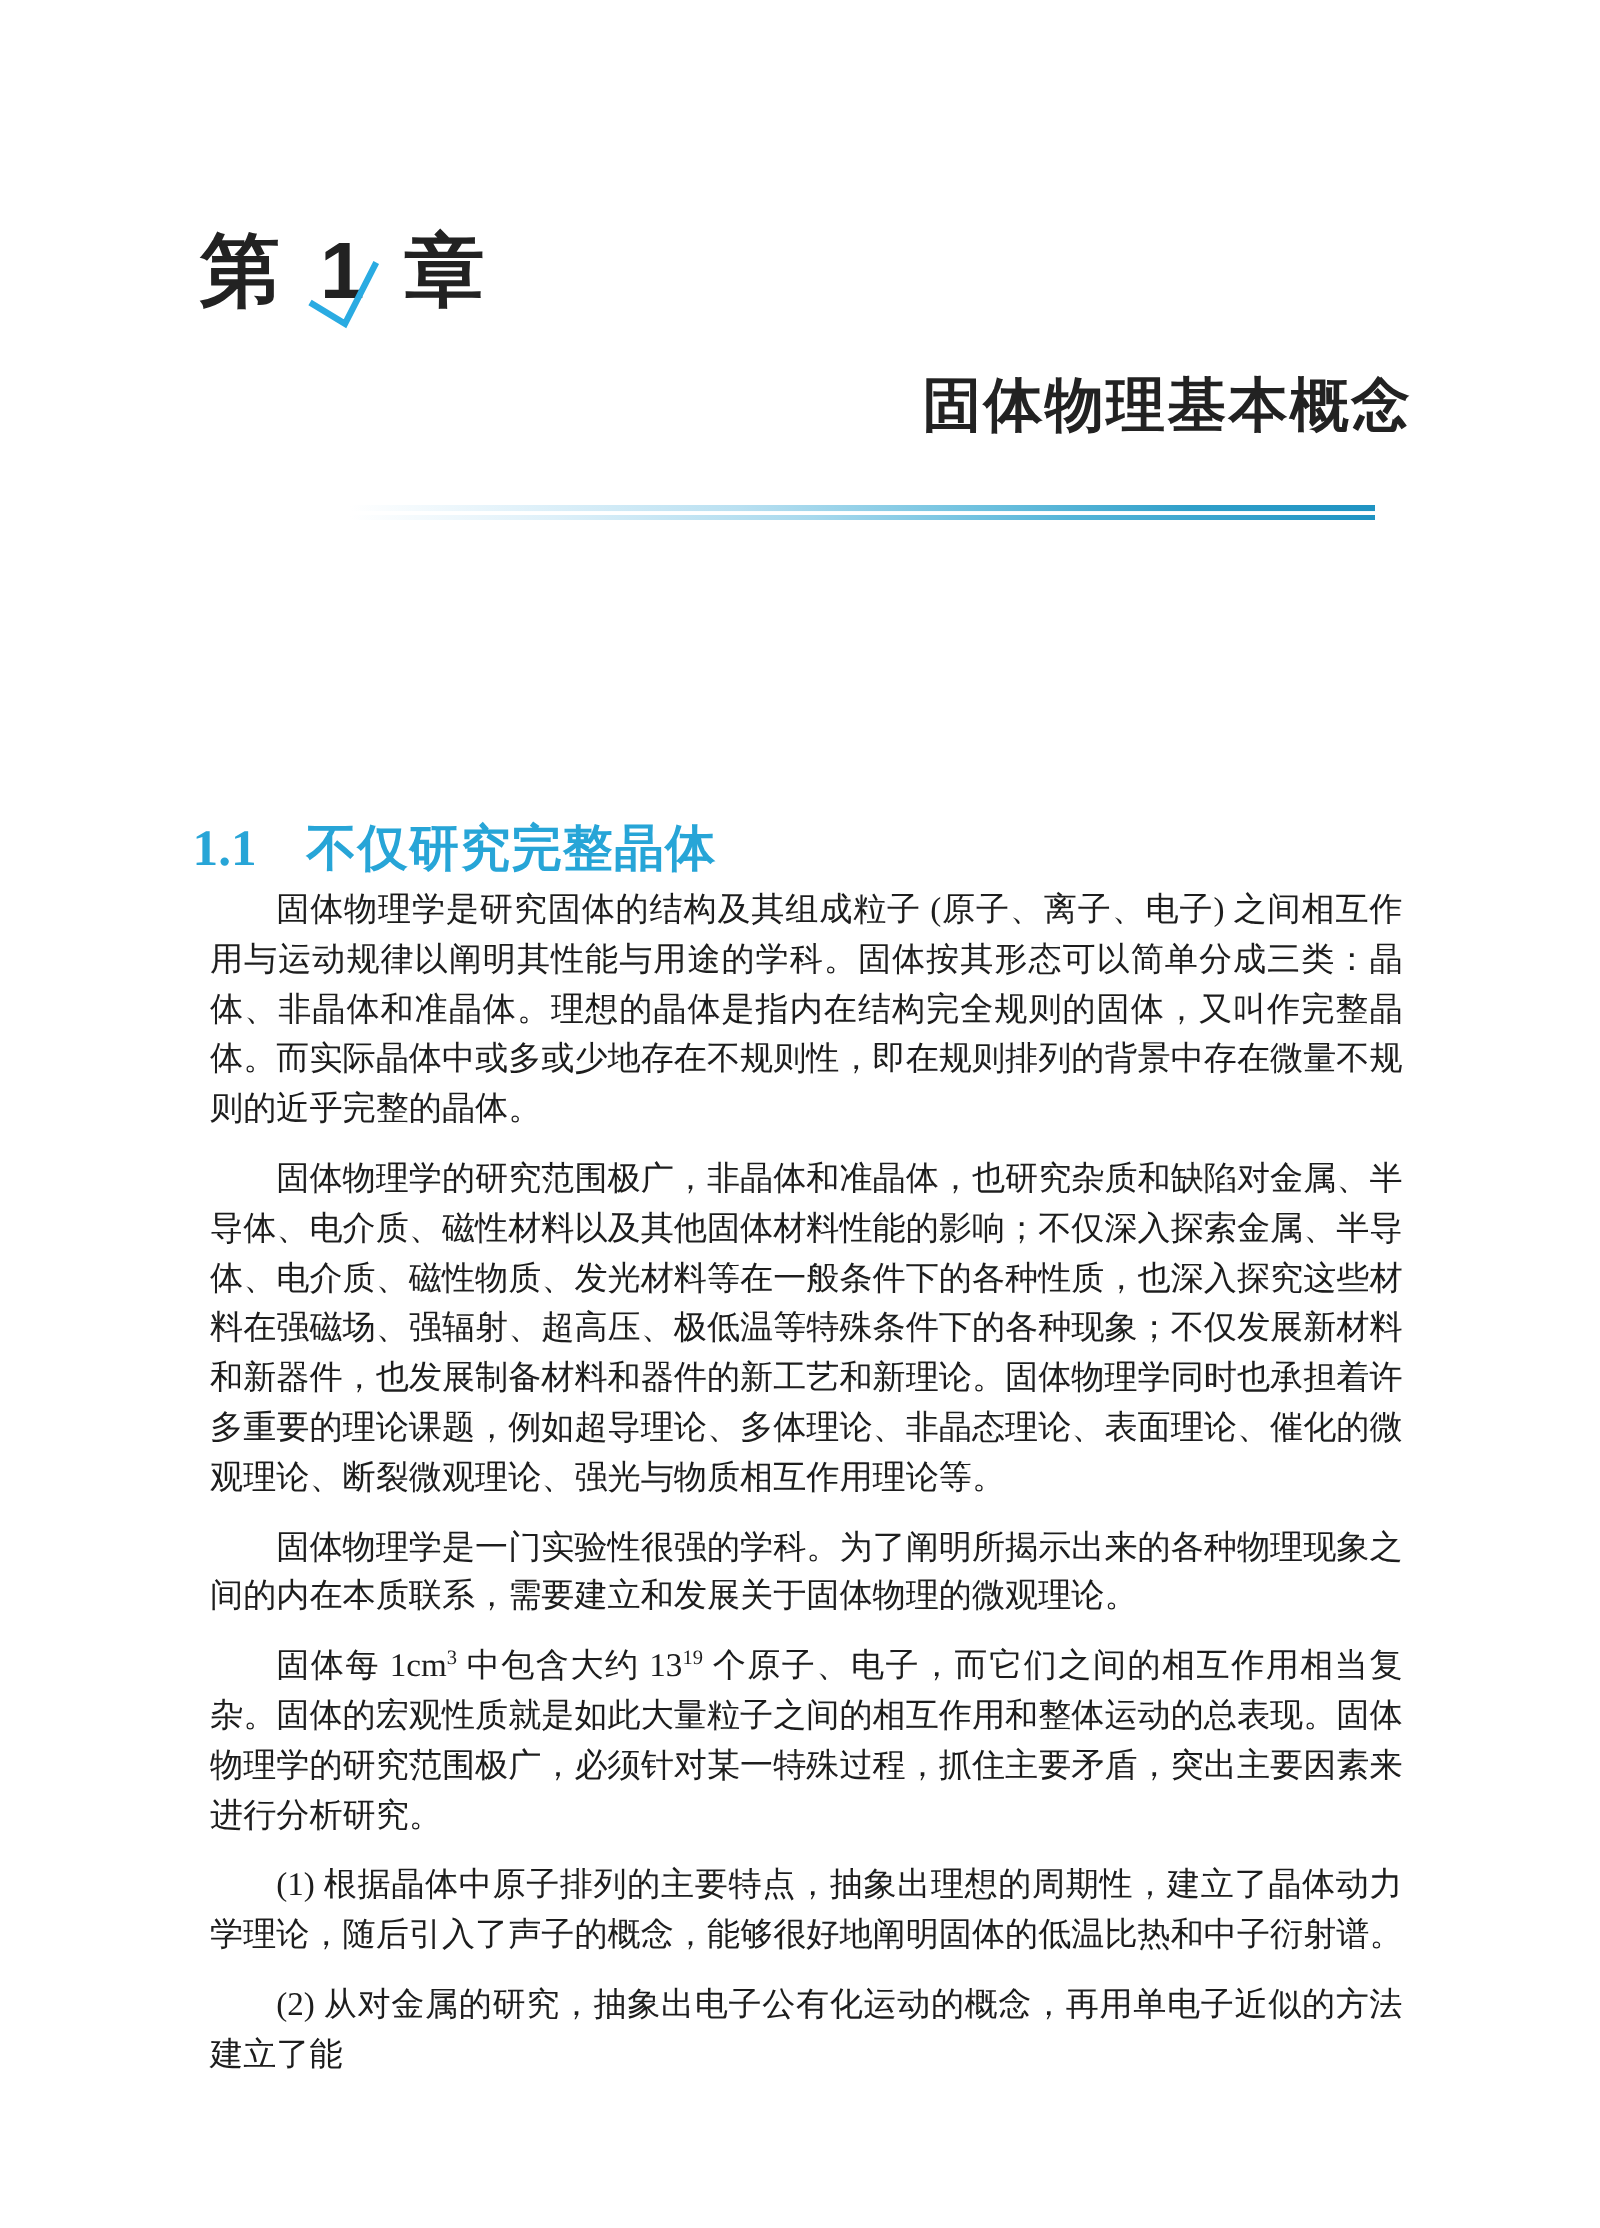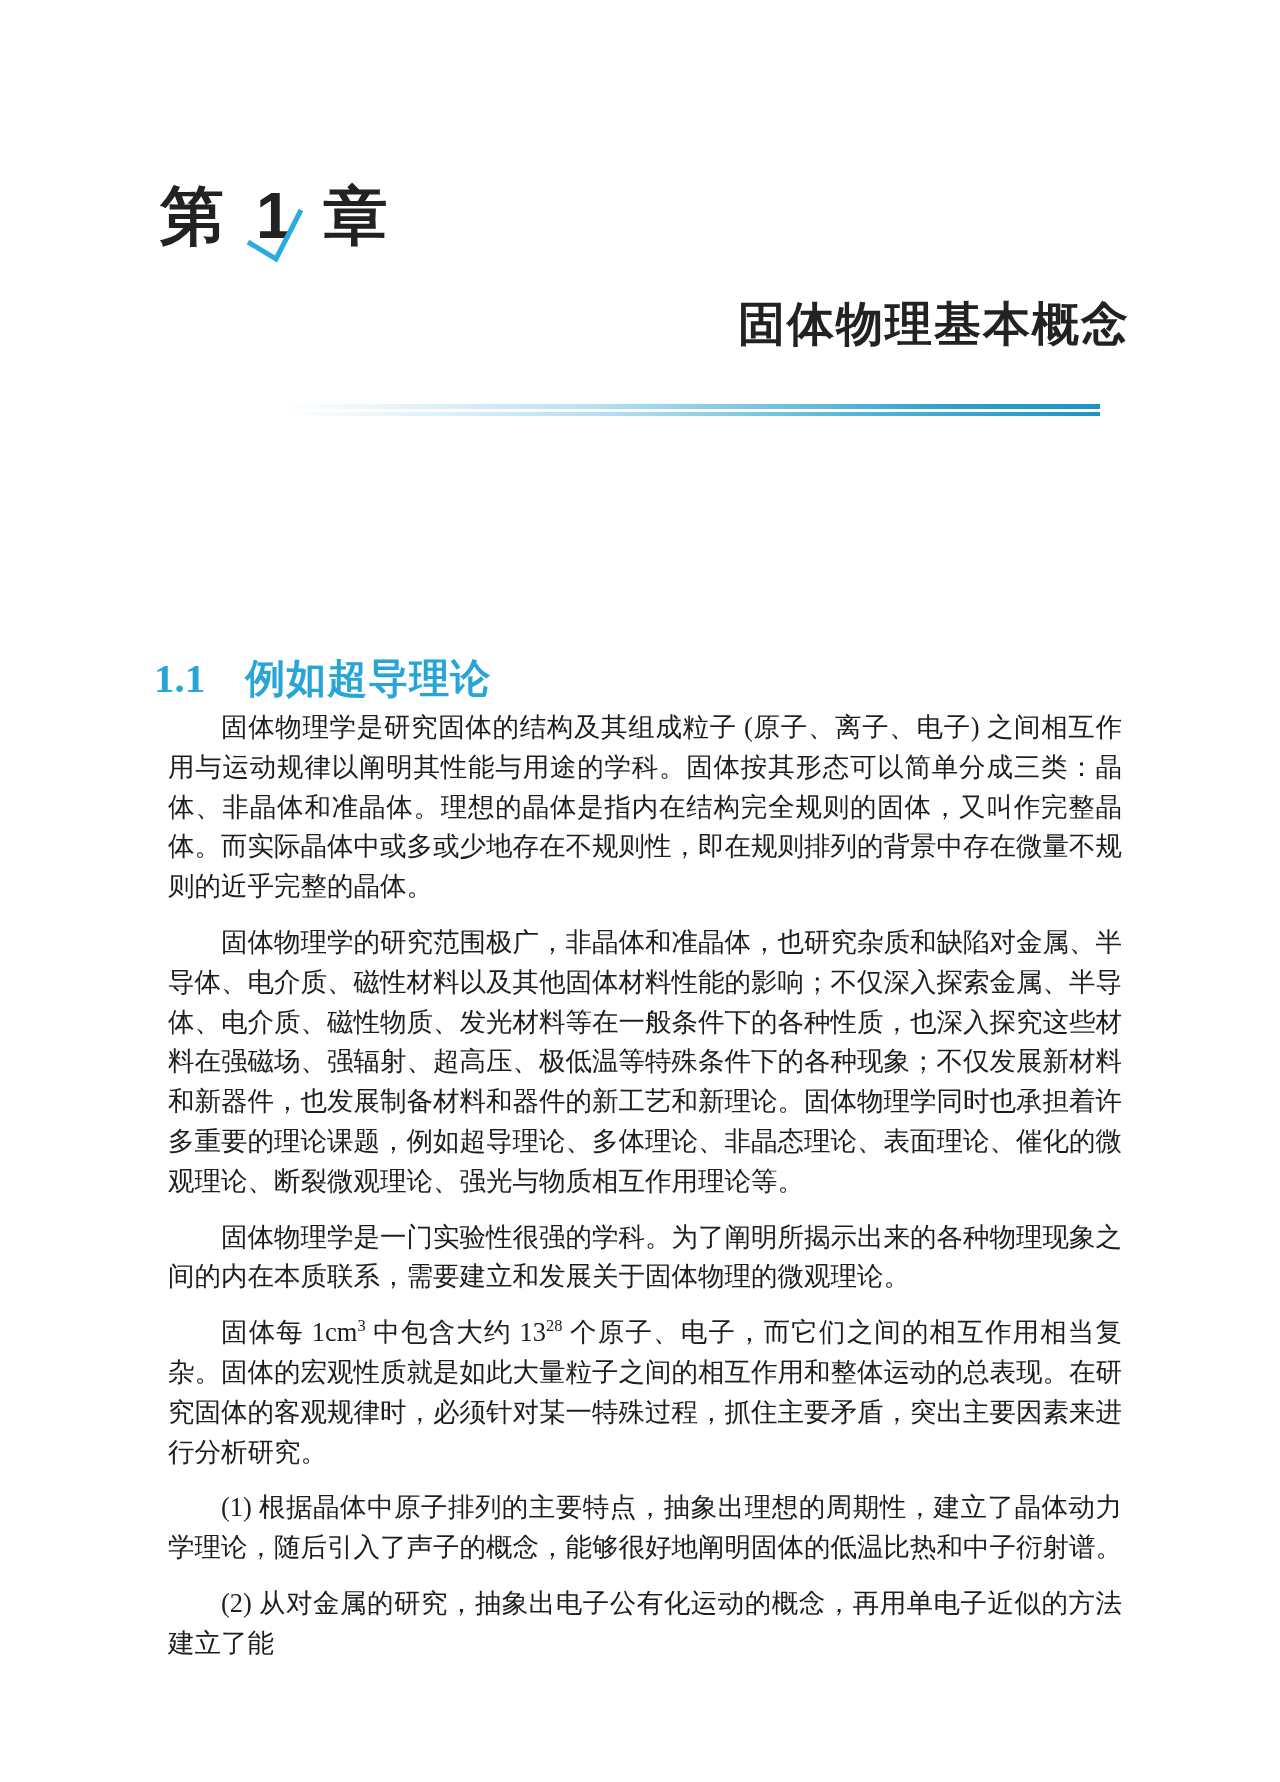--- a/index.html
+++ b/index.html
@@ -156,25 +156,25 @@
   <div class="chapter-title">固体物理基本概念</div>
 
   <div class="title-rule">
     <div class="stroke-top"></div>
     <div class="stroke-gap"></div>
     <div class="stroke-bottom"></div>
   </div>
 
   <div class="section-heading">
     <span class="section-number">1.1</span>
-    <span class="section-title">例如超导理论</span>
+    <span class="section-title">不仅研究完整晶体</span>
   </div>
 
   <div class="body-text">
       <p><span>固体物理学是研究固体的结构及其组成粒子 (原子、离子、电子) 之间相互作用与运动规律以阐明其性能与用途的学科。固体按其形态可以简单分成三类：晶体、非晶体和准晶体。理想的晶体是指内在结构完全规则的固体，又叫作完整晶体。而实际晶体中或多或少地存在不规则性，即在规则排列的背景中存在微量不规则的近乎完整的晶体。</span></p>
       <p><span>固体物理学的研究范围极广，非晶体和准晶体，也研究杂质和缺陷对金属、半导体、电介质、磁性材料以及其他固体材料性能的影响；不仅深入探索金属、半导体、电介质、磁性物质、发光材料等在一般条件下的各种性质，也深入探究这些材料在强磁场、强辐射、超高压、极低温等特殊条件下的各种现象；不仅发展新材料和新器件，也发展制备材料和器件的新工艺和新理论。固体物理学同时也承担着许多重要的理论课题，例如超导理论、多体理论、非晶态理论、表面理论、催化的微观理论、断裂微观理论、强光与物质相互作用理论等。</span></p>
       <p><span>固体物理学是一门实验性很强的学科。为了阐明所揭示出来的各种物理现象之间的内在本质联系，需要建立和发展关于固体物理的微观理论。</span></p>
-      <p><span>固体每 1cm</span><sup>3</sup><span> 中包含大约 13</span><sup>28</sup><span> 个原子、电子，而它们之间的相互作用相当复杂。固体的宏观性质就是如此大量粒子之间的相互作用和整体运动的总表现。在研究固体的客观规律时，必须针对某一特殊过程，抓住主要矛盾，突出主要因素来进行分析研究。</span></p>
+      <p><span>固体每 1cm</span><sup>3</sup><span> 中包含大约 13</span><sup>19</sup><span> 个原子、电子，而它们之间的相互作用相当复杂。固体的宏观性质就是如此大量粒子之间的相互作用和整体运动的总表现。固体物理学的研究范围极广，必须针对某一特殊过程，抓住主要矛盾，突出主要因素来进行分析研究。</span></p>
       <p><span>(1) 根据晶体中原子排列的主要特点，抽象出理想的周期性，建立了晶体动力学理论，随后引入了声子的概念，能够很好地阐明固体的低温比热和中子衍射谱。</span></p>
       <p><span>(2) 从对金属的研究，抽象出电子公有化运动的概念，再用单电子近似的方法建立了能</span></p>
     </div>
 
 </div>
 
 </body></html>

